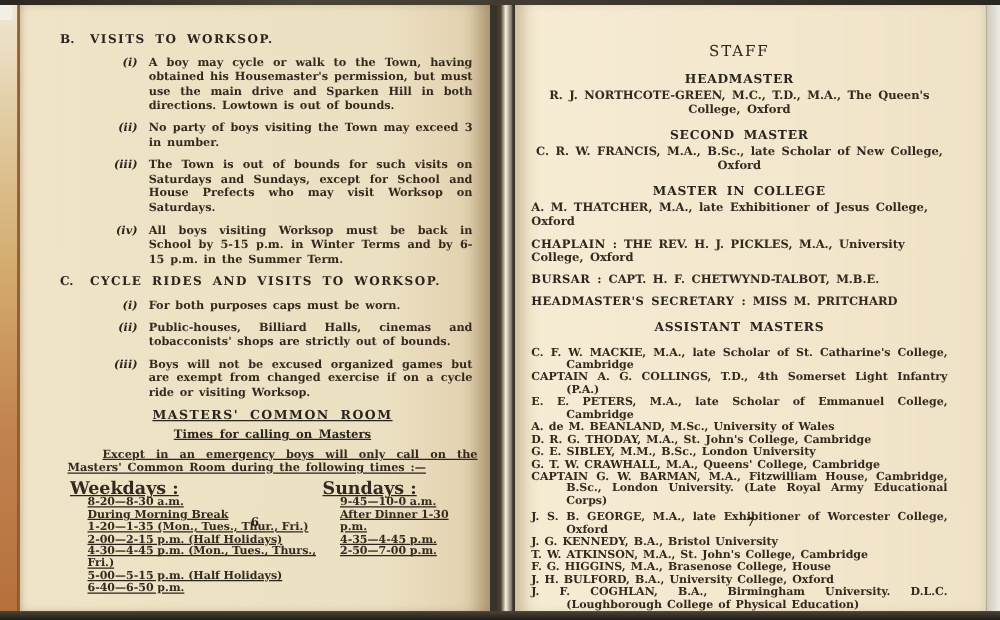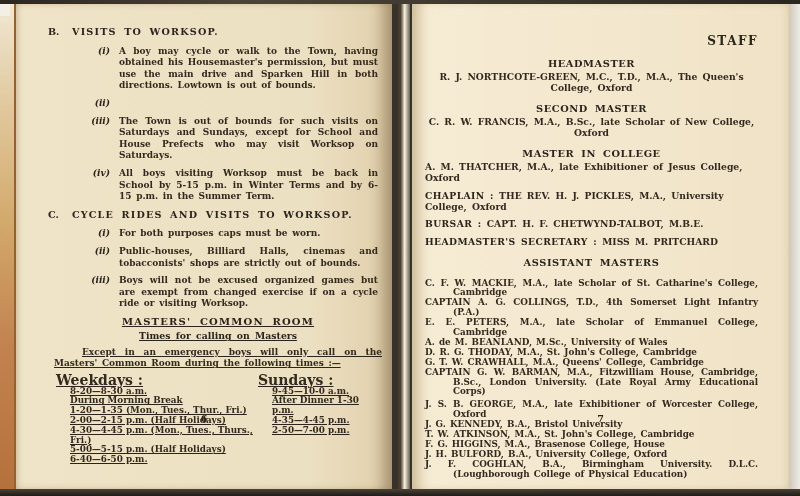--- a/index.html
+++ b/index.html
@@ -43,21 +43,21 @@
   .cr-intro{margin-top:5px;font-size:9px;line-height:11.4px;text-align:justify;text-indent:28px;font-weight:bold;color:#33291e;word-spacing:1.5px;}
   .times{display:flex;margin-top:6px;font-size:8.8px;line-height:9.8px;font-weight:bold;color:#33291e;}
   .col-weekdays{width:202px;margin-left:2px;}
   .col-sundays{flex:1;}
   .t-label{font-size:14px;margin-bottom:1px;}
   .t-row{margin-left:14px;}
   .pagenum{position:absolute;left:0;top:409px;width:100%;text-align:center;font-size:9.5px;font-weight:bold;}
 
   
   .rp-inner{padding:30px 31px 0 13px;}
-  .rp-title{text-align:right;font-weight:bold;font-size:12px;letter-spacing:1.5px;}
+  .rp-title{text-align:center;font-weight:normal;font-size:12px;letter-spacing:1.5px;}
   .rp-h{text-align:center;font-weight:bold;font-size:9.8px;letter-spacing:.6px;word-spacing:3px;margin-top:10px;}
   .rp-person{text-align:center;font-size:9.2px;margin-top:2px;word-spacing:2px;font-weight:bold;color:#33291e;}
   .rp-person-left{text-align:left;}
   .official{font-size:9.2px;margin-top:6.5px;word-spacing:2px;font-weight:bold;color:#33291e;}
   .official .lbl{font-weight:bold;letter-spacing:.4px;color:#2b241c;}
   .am-list{margin-top:11px;font-size:8.8px;line-height:9.9px;font-weight:bold;color:#33291e;}
   .am-line{padding-left:28px;text-indent:-28px;text-align:justify;word-spacing:1px;}
   .gap-after{margin-bottom:3px;}
 </style>
 </head>
@@ -74,20 +74,21 @@
         <div class="sec-head">
           <span class="sec-letter">B.</span>
           <span class="sec-title">VISITS TO WORKSOP.</span>
         </div>
         <div class="item">
           <span class="num">(i)</span>
           <span class="itxt">A boy may cycle or walk to the Town, having obtained his Housemaster's permission, but must use the main drive and Sparken Hill in both directions.  Lowtown is out of bounds.</span>
         </div>
         <div class="item">
           <span class="num">(ii)</span>
+          <span class="itxt">No party of boys visiting the Town may exceed 3 in number.</span>
         </div>
         <div class="item">
           <span class="num">(iii)</span>
           <span class="itxt">The Town is out of bounds for such visits on Saturdays and Sundays, except for School and House Prefects who may visit Worksop on Saturdays.</span>
         </div>
         <div class="item">
           <span class="num">(iv)</span>
           <span class="itxt">All boys visiting Worksop must be back in School by 5-15 p.m. in Winter Terms and by 6-15 p.m. in the Summer Term.</span>
         </div>
       </div>
@@ -168,20 +169,21 @@
       </div>
 
       <div class="rp-h">ASSISTANT MASTERS</div>
 
       <div class="am-list">
         <div class="am-line">C. F. W. MACKIE, M.A., late Scholar of St. Catharine's College, Cambridge</div>
         <div class="am-line">CAPTAIN A. G. COLLINGS, T.D., 4th Somerset Light Infantry (P.A.)</div>
         <div class="am-line">E. E. PETERS, M.A., late Scholar of Emmanuel College, Cambridge</div>
         <div class="am-line">A. de M. BEANLAND, M.Sc., University of Wales</div>
         <div class="am-line">D. R. G. THODAY, M.A., St. John's College, Cambridge</div>
+        <div class="am-line">G. E. SIBLEY, M.M., B.Sc., London University</div>
         <div class="am-line">G. T. W. CRAWHALL, M.A., Queens' College, Cambridge</div>
         <div class="am-line gap-after">CAPTAIN G. W. BARMAN, M.A., Fitzwilliam House, Cambridge, B.Sc., London University.  (Late Royal Army Educational Corps)</div>
         <div class="am-line">J. S. B. GEORGE, M.A., late Exhibitioner of Worcester College, Oxford</div>
         <div class="am-line">J. G. KENNEDY, B.A., Bristol University</div>
         <div class="am-line">T. W. ATKINSON, M.A., St. John's College, Cambridge</div>
         <div class="am-line">F. G. HIGGINS, M.A., Brasenose College, House</div>
         <div class="am-line">J. H. BULFORD, B.A., University College, Oxford</div>
         <div class="am-line">J. F. COGHLAN, B.A., Birmingham University.  D.L.C. (Loughborough College of Physical Education)</div>
 
       </div>

